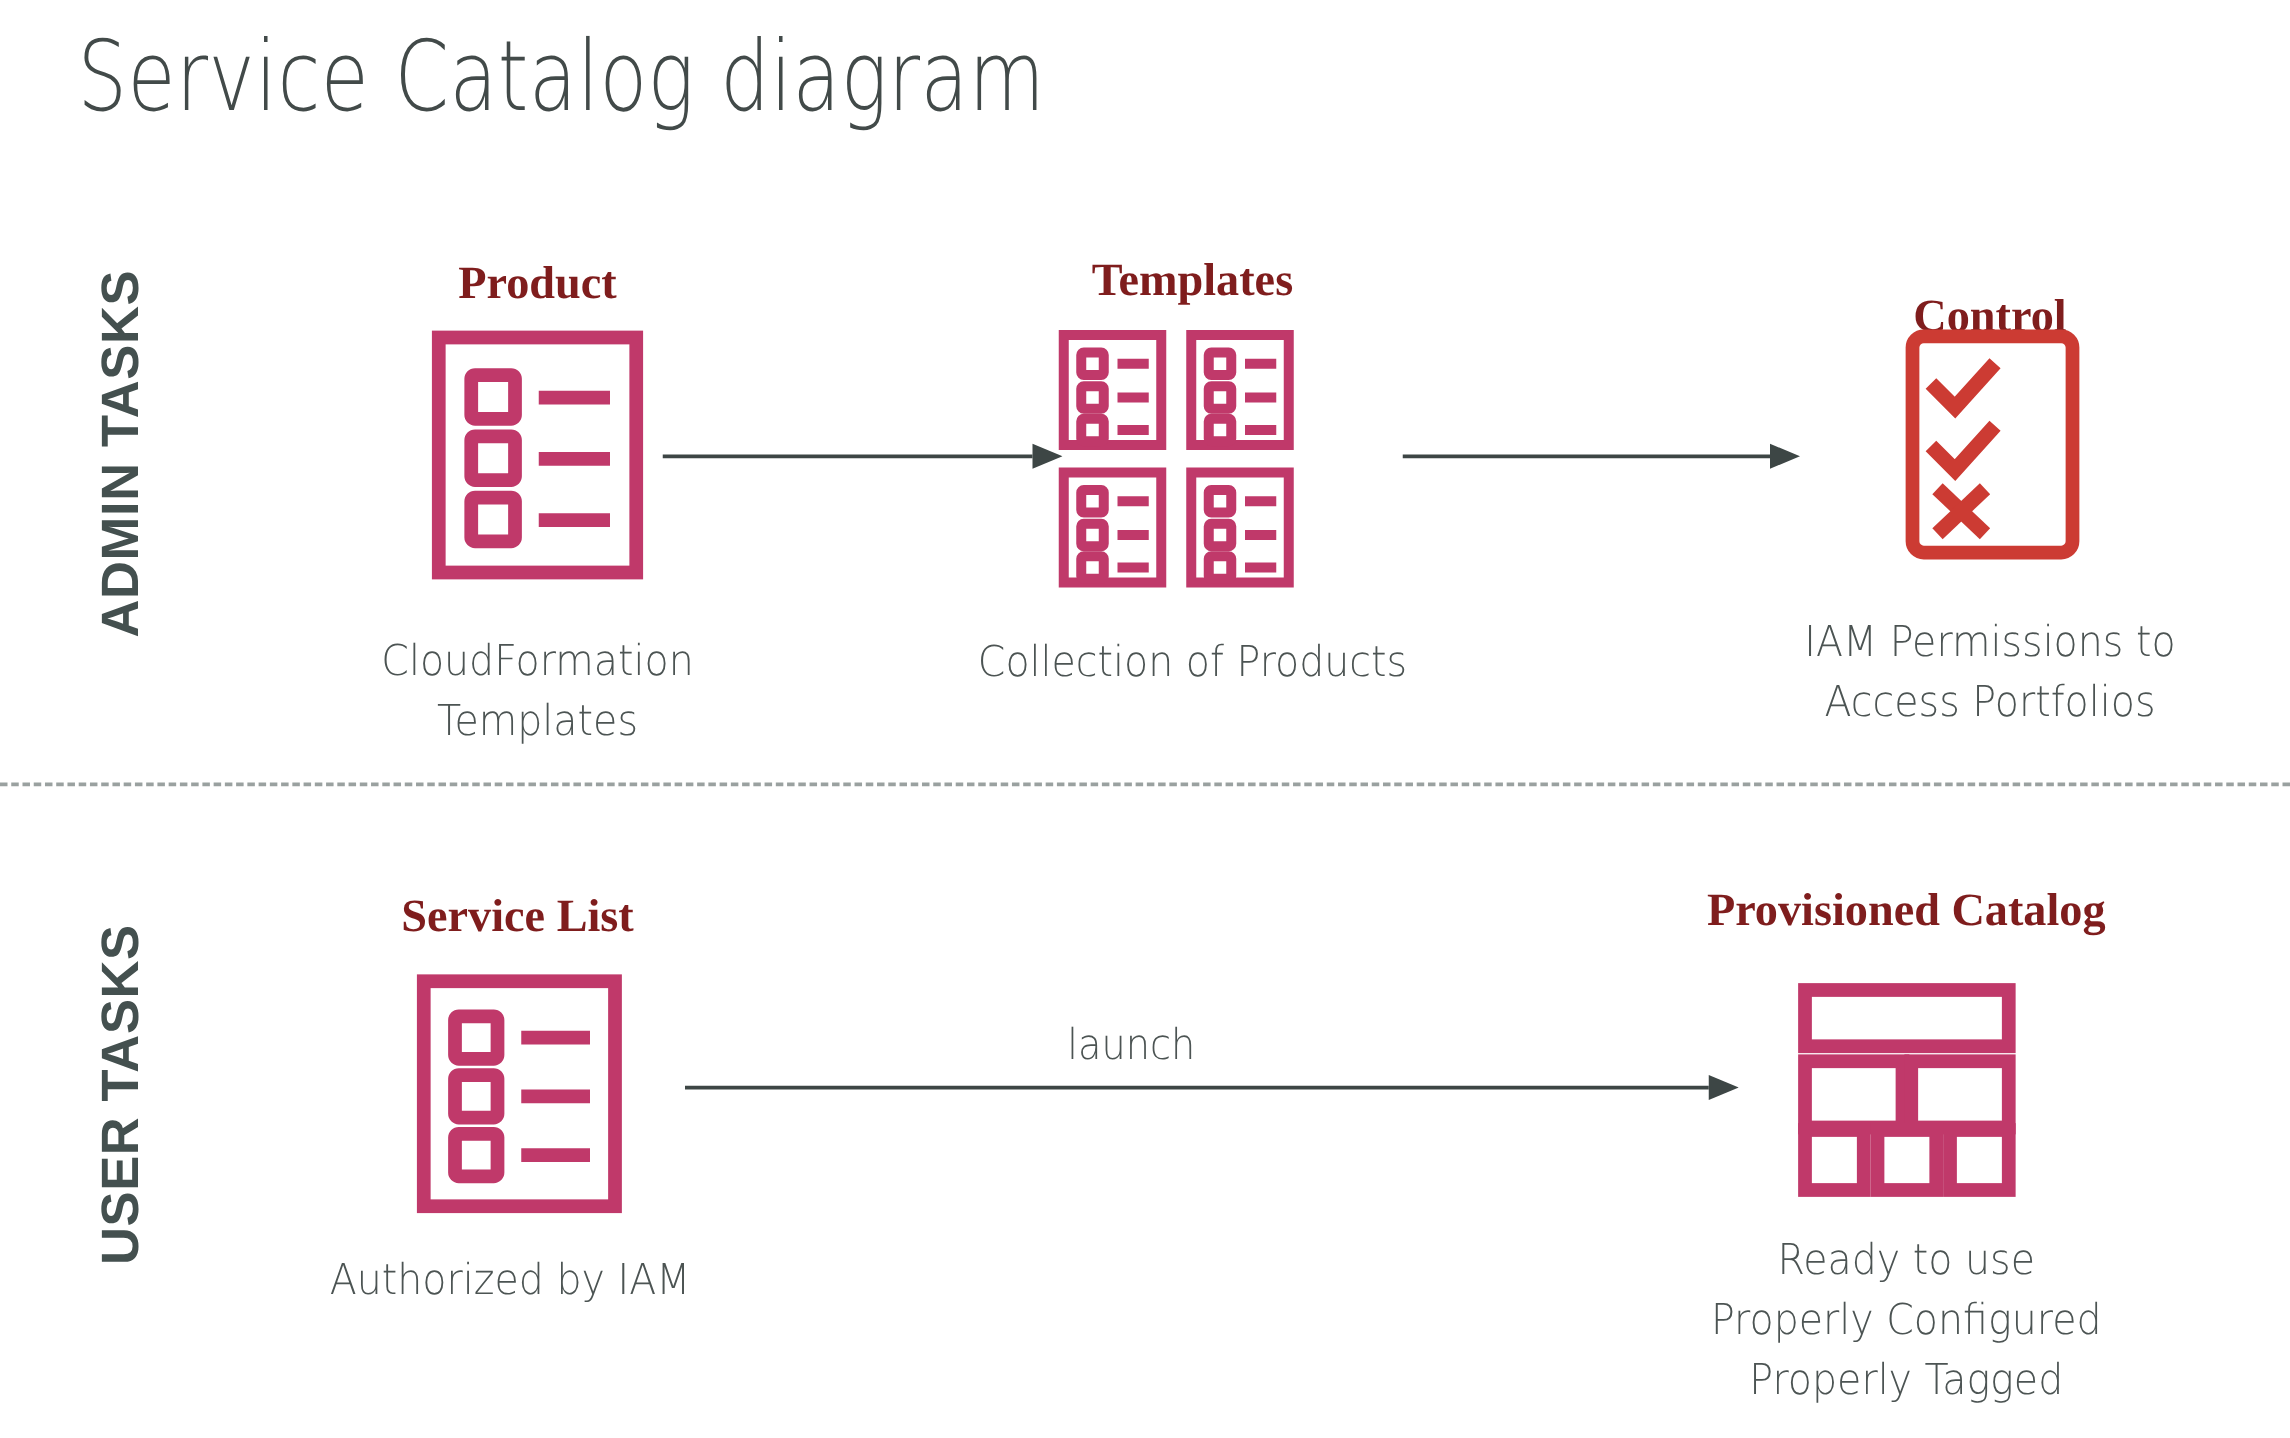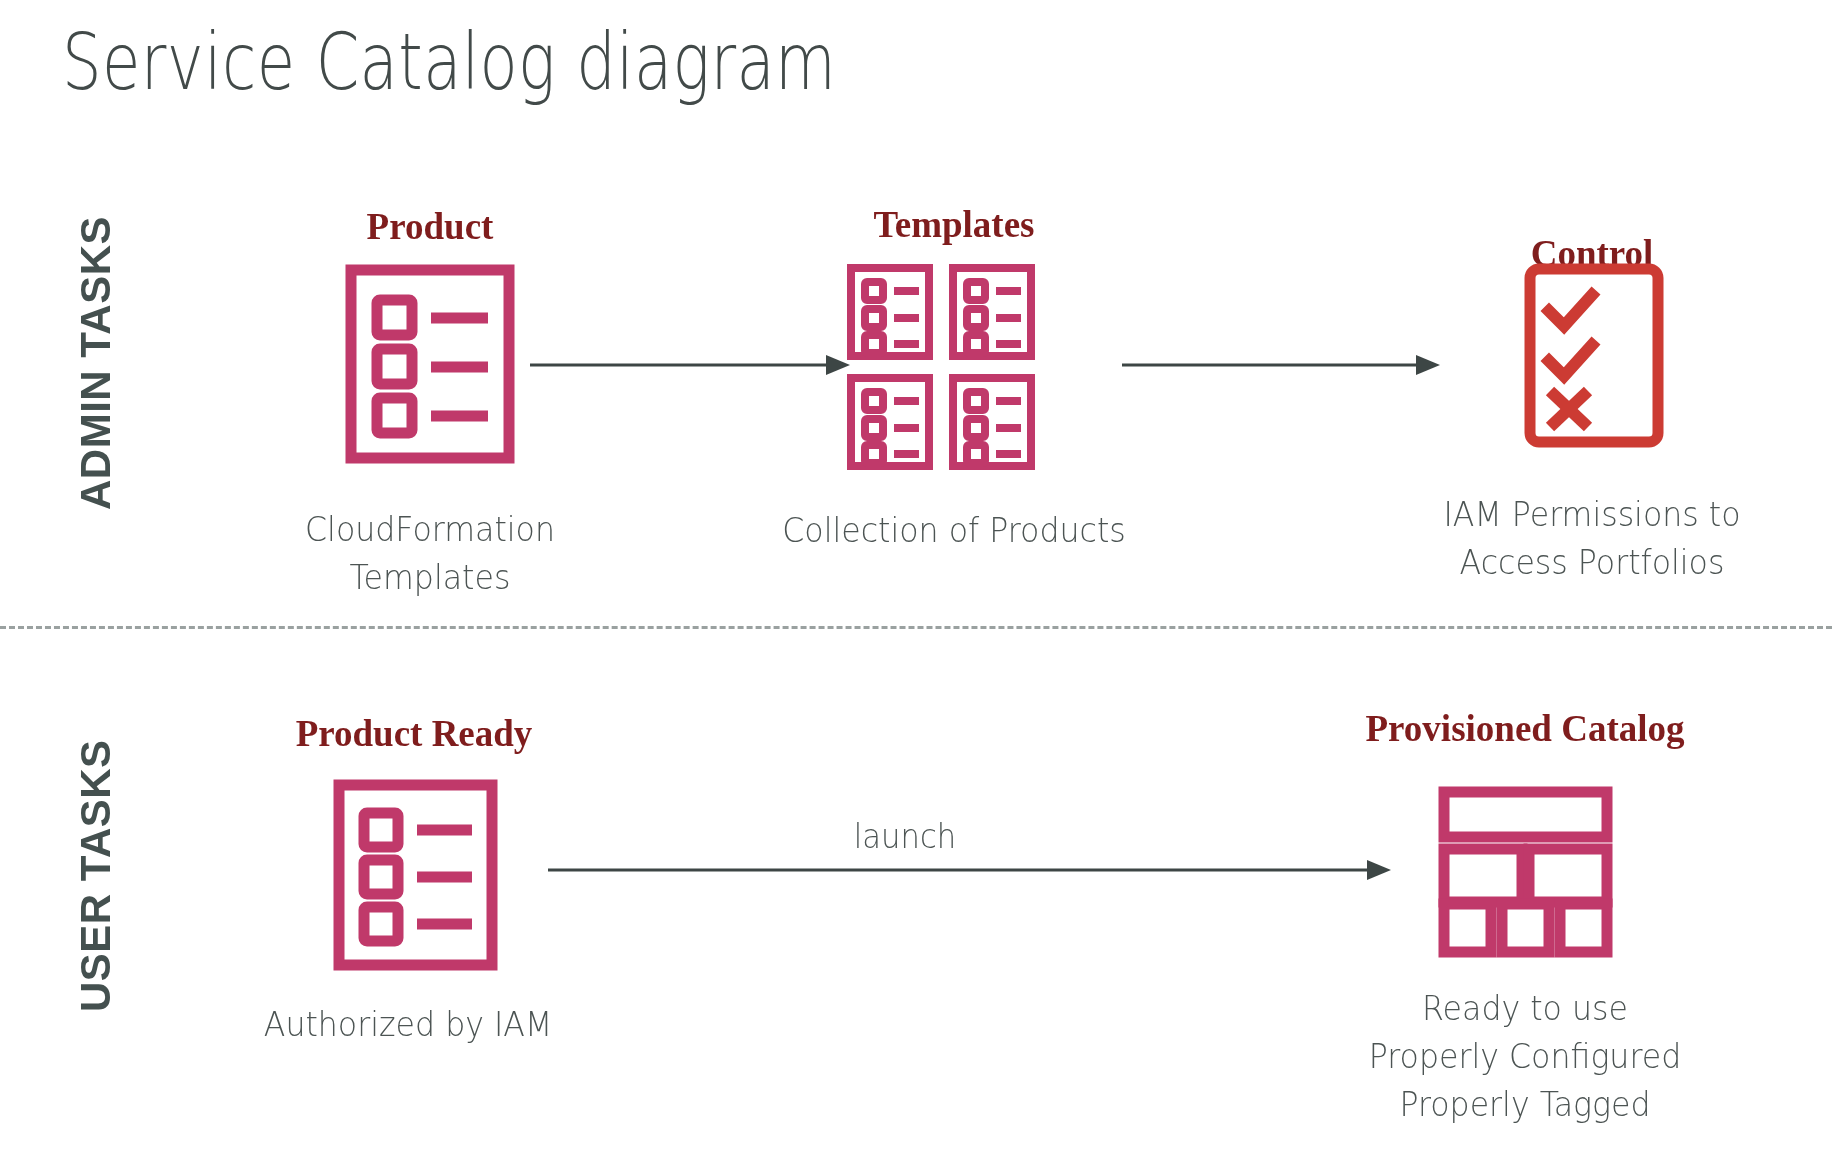--- a/index.html
+++ b/index.html
@@ -205,21 +205,21 @@
     <line x1="26" y1="128" x2="64" y2="164" stroke="#cc3b33" stroke-width="12" stroke-linecap="butt"></line>
     <line x1="64" y1="128" x2="26" y2="164" stroke="#cc3b33" stroke-width="12" stroke-linecap="butt"></line>
   </svg>
 </div>
 
 <div class="caption" style="left:1592px; top:490px;">
   <div>IAM Permissions to</div>
   <div>Access Portfolios</div>
 </div>
 
-<div class="node-title" style="left:414px; top:712px;">Product Ready</div>
+<div class="node-title" style="left:414px; top:712px;">Service List</div>
 
 <div class="icon-wrap" style="left:333px; top:779px;">
   <svg width="165" height="192" viewBox="0 0 165 192" xmlns="http://www.w3.org/2000/svg">
     <rect x="6" y="6" width="153" height="180" fill="none" stroke="#c0396a" stroke-width="11"></rect>
     <rect x="31" y="34" width="34" height="34" fill="none" stroke="#c0396a" stroke-width="11" rx="3"></rect>
     <line x1="84" y1="51" x2="139" y2="51" stroke="#c0396a" stroke-width="11"></line>
     <rect x="31" y="81" width="34" height="34" fill="none" stroke="#c0396a" stroke-width="11" rx="3"></rect>
     <line x1="84" y1="98" x2="139" y2="98" stroke="#c0396a" stroke-width="11"></line>
     <rect x="31" y="128" width="34" height="34" fill="none" stroke="#c0396a" stroke-width="11" rx="3"></rect>
     <line x1="84" y1="145" x2="139" y2="145" stroke="#c0396a" stroke-width="11"></line>

